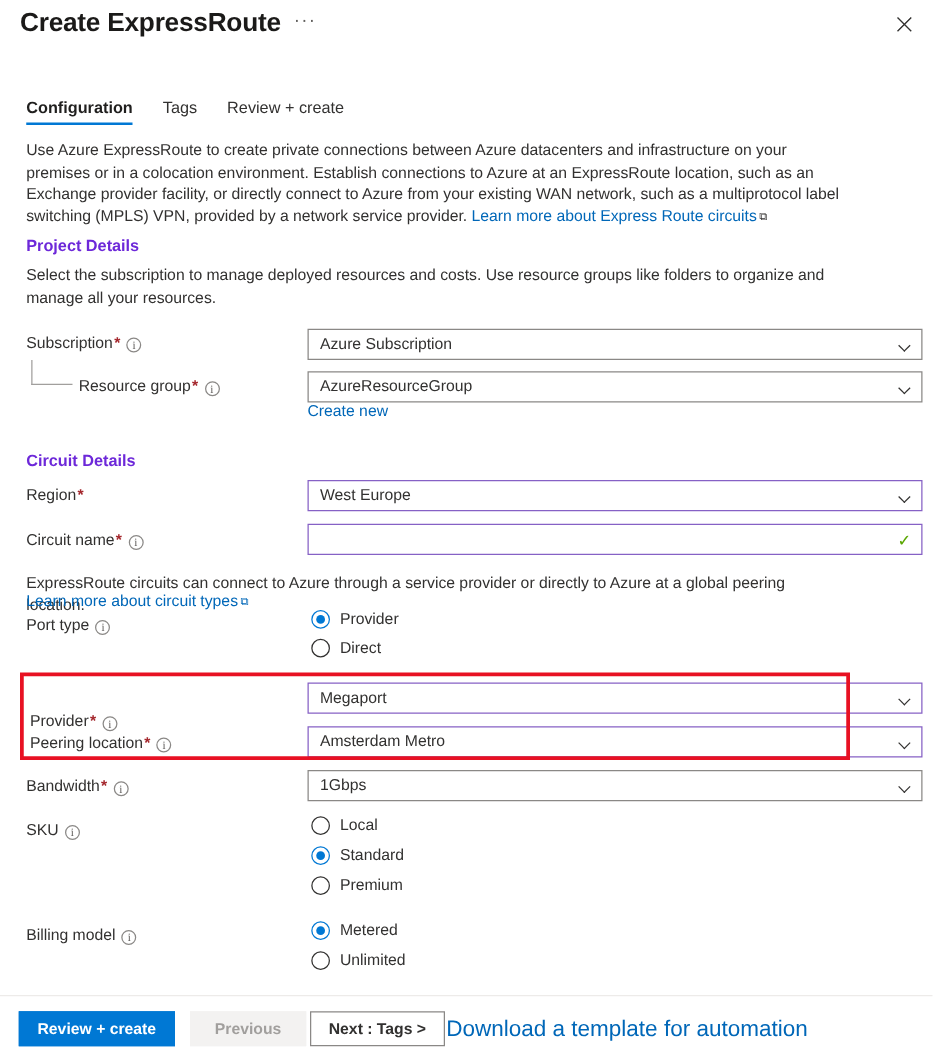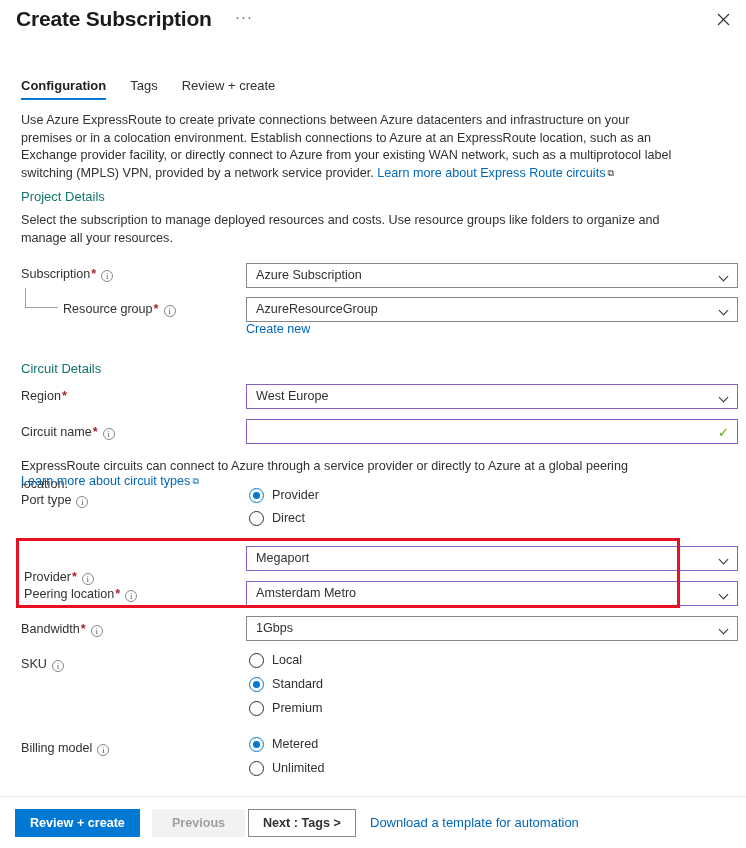--- a/index.html
+++ b/index.html
@@ -84,22 +84,22 @@
     line-height: 17.5px;
     color: #323130;
   }
   .link { color: #0067b8; text-decoration: none; cursor: pointer; }
   .ext-ico { font-size: 9px; position: relative; top: -1px; margin-left: 2px; }
 
   .section-head {
     position: absolute;
     left: 21px;
     font-size: 13px;
-    font-weight: 400;
-    color: #0f766e;
+    font-weight: 700;
+    color: #6d28d9;
   }
   .section-desc {
     position: absolute;
     left: 21px;
     width: 660px;
     font-size: 12.6px;
     line-height: 18px;
     color: #323130;
   }
 
@@ -265,29 +265,28 @@
     left: 248px;
     background: #ffffff;
     color: #323130;
     border-color: #8a8886;
     min-width: 97px;
   }
   .footer-link {
     position: absolute;
     left: 357px; top: 12px;
     line-height: 28px;
-    font-size: 13px;
-    padding-left: 13px;
+    font-size: 18px;
   }
 </style>
 </head>
 <body>
 
 <div class="header">
-  <div class="page-title">Create Subscription</div>
+  <div class="page-title">Create ExpressRoute</div>
   <div class="ellipsis-btn">···</div>
   <div class="close-btn">
     <svg width="13" height="13" viewBox="0 0 13 13">
       <path d="M1 1 L12 12 M12 1 L1 12" stroke="#323130" stroke-width="1.1" fill="none"></path>
     </svg>
   </div>
 </div>
 
 <div class="tabs">
   <div class="tab active">Configuration</div>

